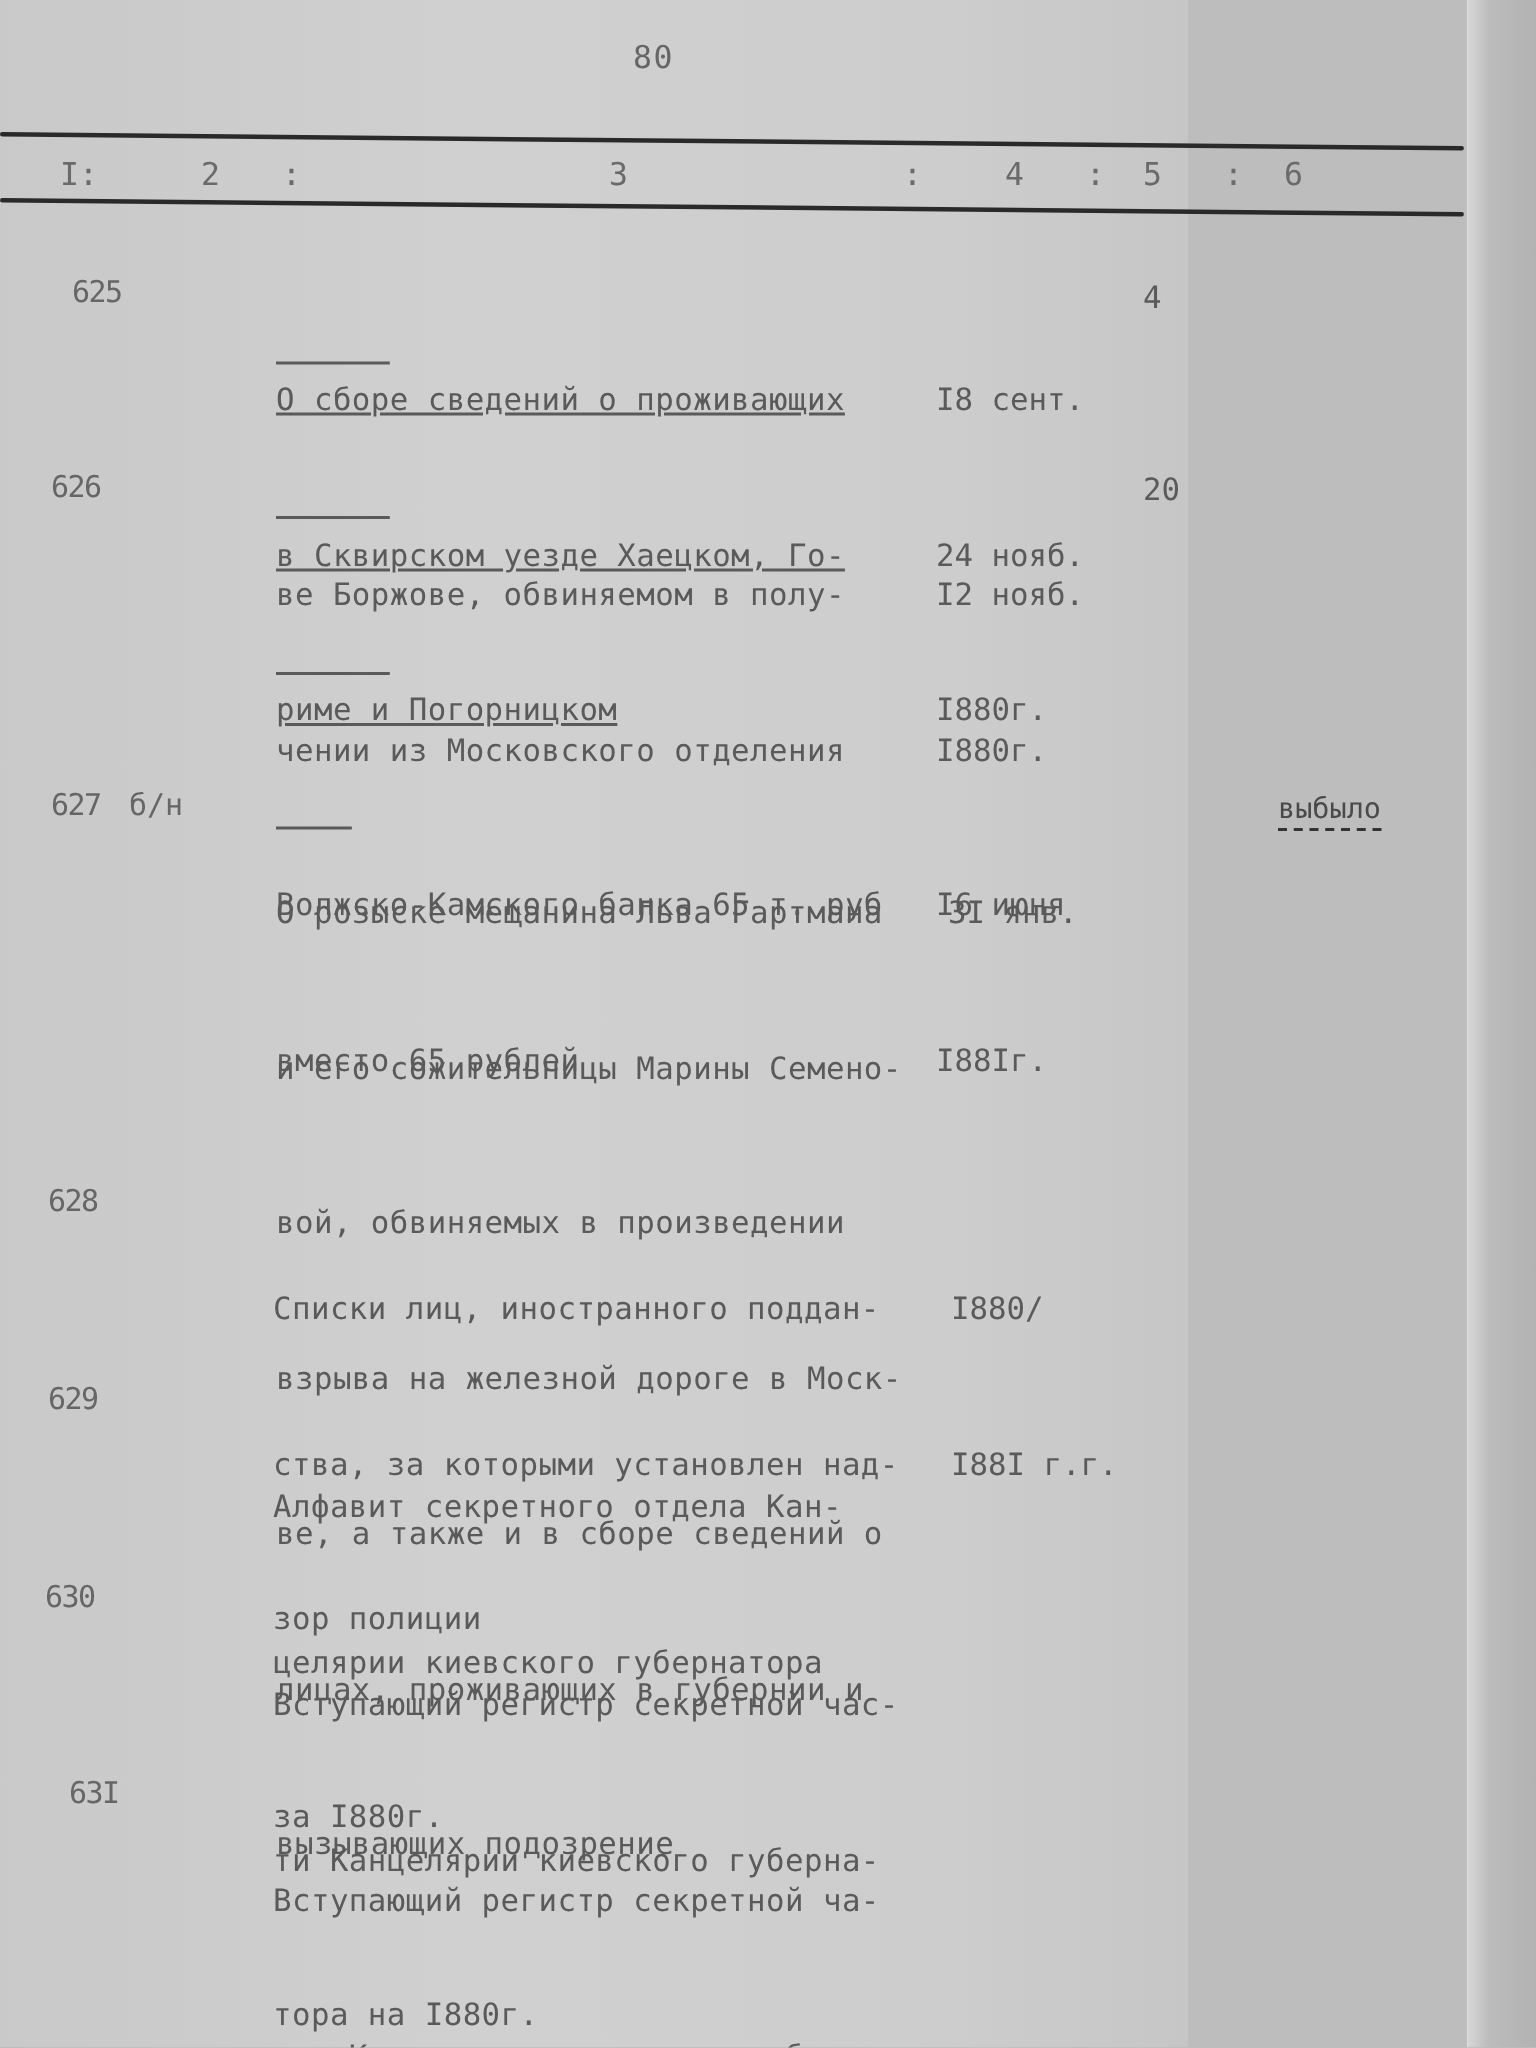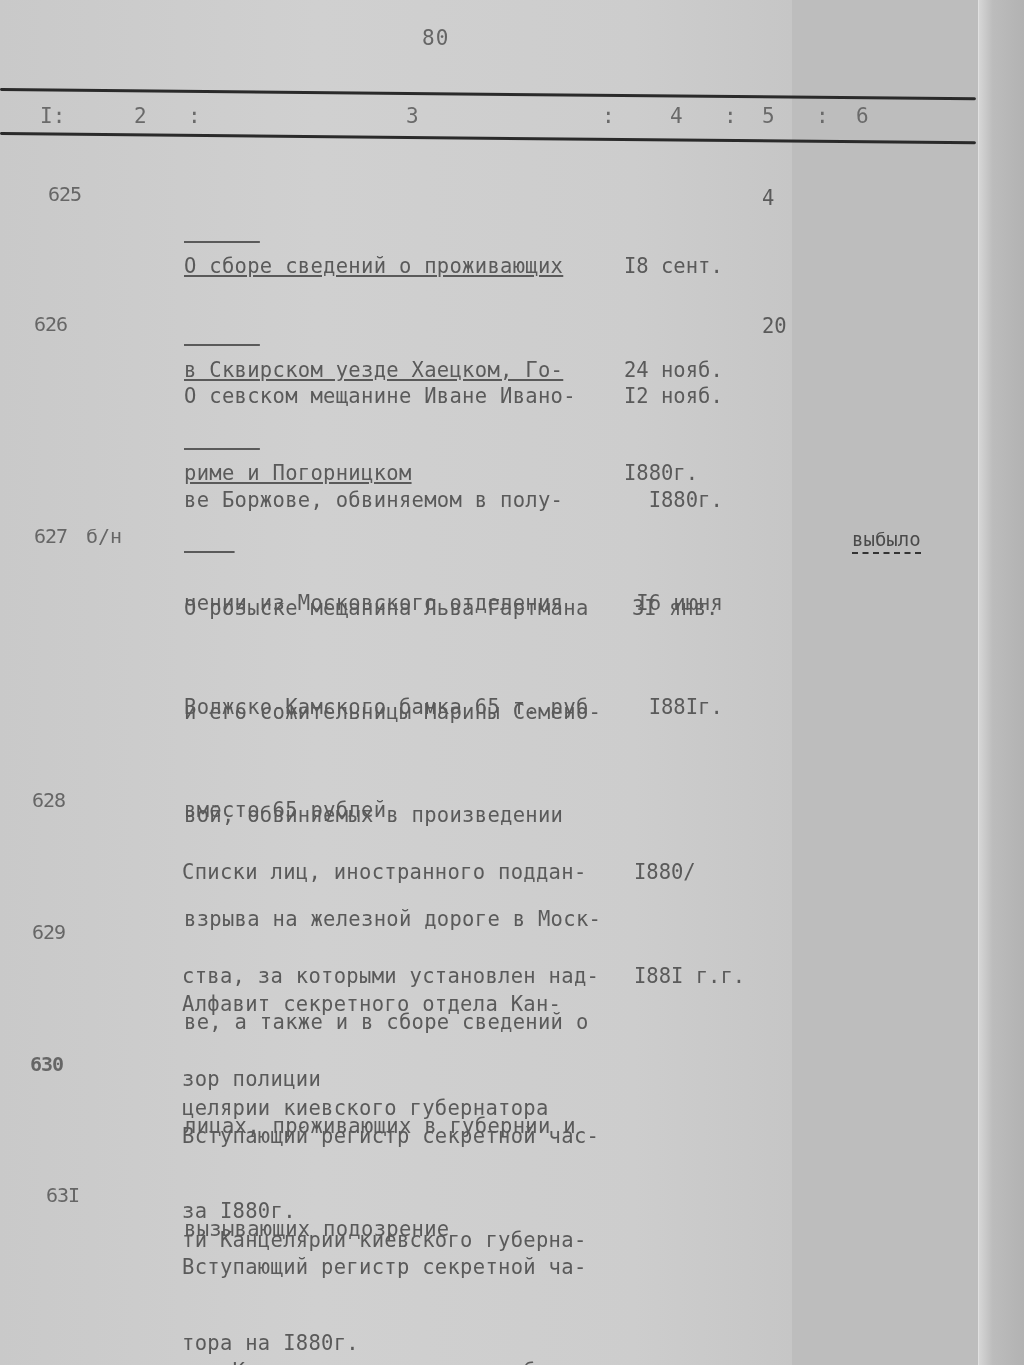--- a/index.html
+++ b/index.html
@@ -138,27 +138,26 @@
       <span class="line">I8 сент.</span>
       <span class="line">24 нояб.</span>
       <span class="line">I880г.</span>
     </div>
     <div class="sheets" style="left:762px;top:6px;">4</div>
   </div>
 
   <div class="entry" style="top:310px;">
     <div class="num" style="left:34px;top:2px;">626</div>
     <div class="title" style="top:0;">
-      <span class="line">О севском мещанине Иване Ивано-</span>
       <span class="line">ве Боржове, обвиняемом в полу-</span>
       <span class="line">чении из Московского отделения</span>
       <span class="line">Волжско-Камского банка 65 т. руб</span>
       <span class="line">вместо 65 рублей</span>
     </div>
-    <div class="dates" style="top:0;text-align:right;">
+    <div class="dates" style="top:0;">
       <span class="line">I2 нояб.</span>
       <span class="line">I880г.</span>
       <span class="line">I6 июня</span>
       <span class="line">I88Iг.</span>
     </div>
     <div class="sheets" style="left:762px;top:4px;">20</div>
   </div>
 
   <div class="entry" style="top:522px;">
     <div class="num" style="left:34px;top:2px;">627</div>
@@ -194,21 +193,21 @@
   <div class="entry" style="top:918px;">
     <div class="num" style="left:32px;top:2px;">629</div>
     <div class="title" style="left:182px;top:0;">
       <span class="line">Алфавит секретного отдела Кан-</span>
       <span class="line">целярии киевского губернатора</span>
       <span class="line">за I880г.</span>
     </div>
   </div>
 
   <div class="entry" style="top:1050px;">
-    <div class="num" style="left:30px;top:2px;font-weight:bold;">630</div>
+    <div class="num" style="left:30px;top:2px;">630</div>
     <div class="title" style="left:182px;top:0;">
       <span class="line">Вступающий регистр секретной час-</span>
       <span class="line">ти Канцелярии киевского губерна-</span>
       <span class="line">тора на I880г.</span>
     </div>
   </div>
 
   <div class="entry" style="top:1181px;">
     <div class="num" style="left:46px;top:2px;">63I</div>
     <div class="title" style="left:182px;top:0;">

